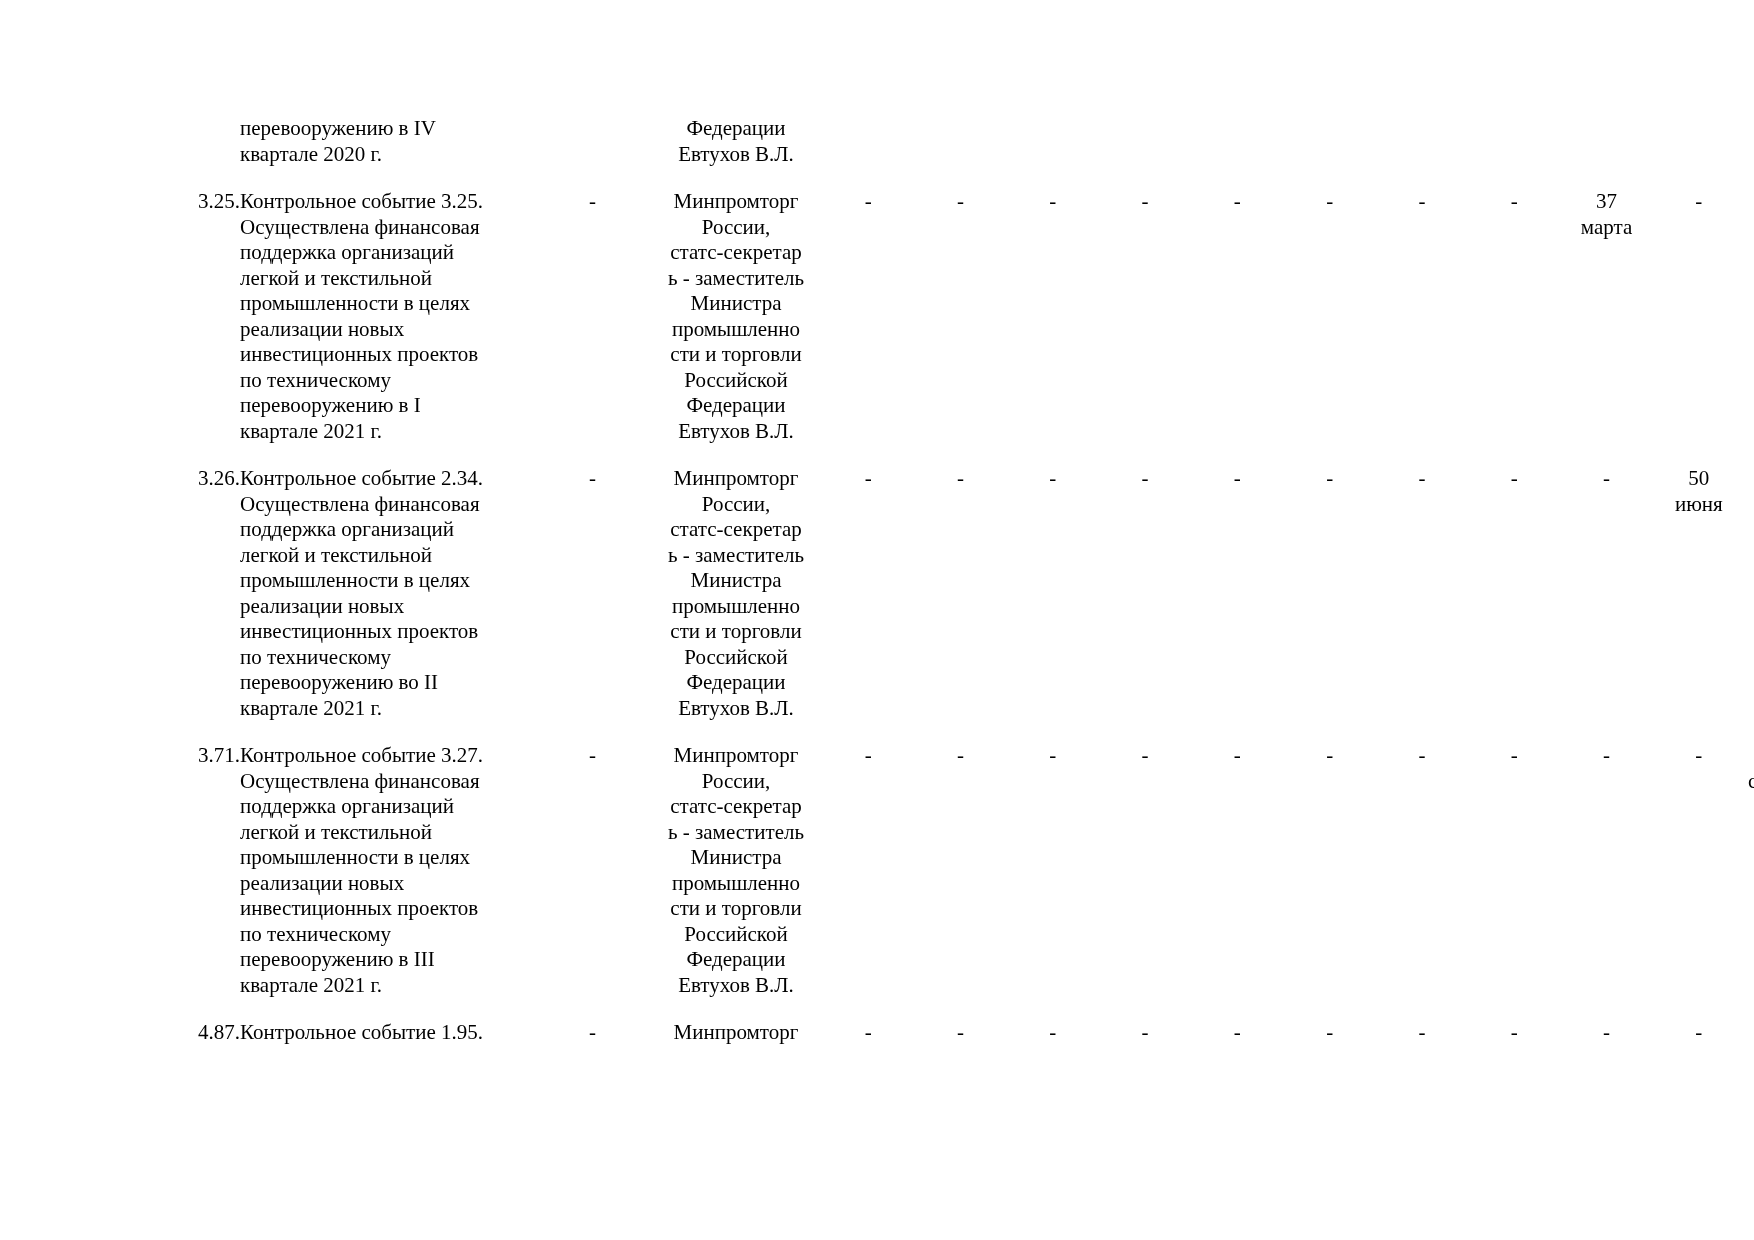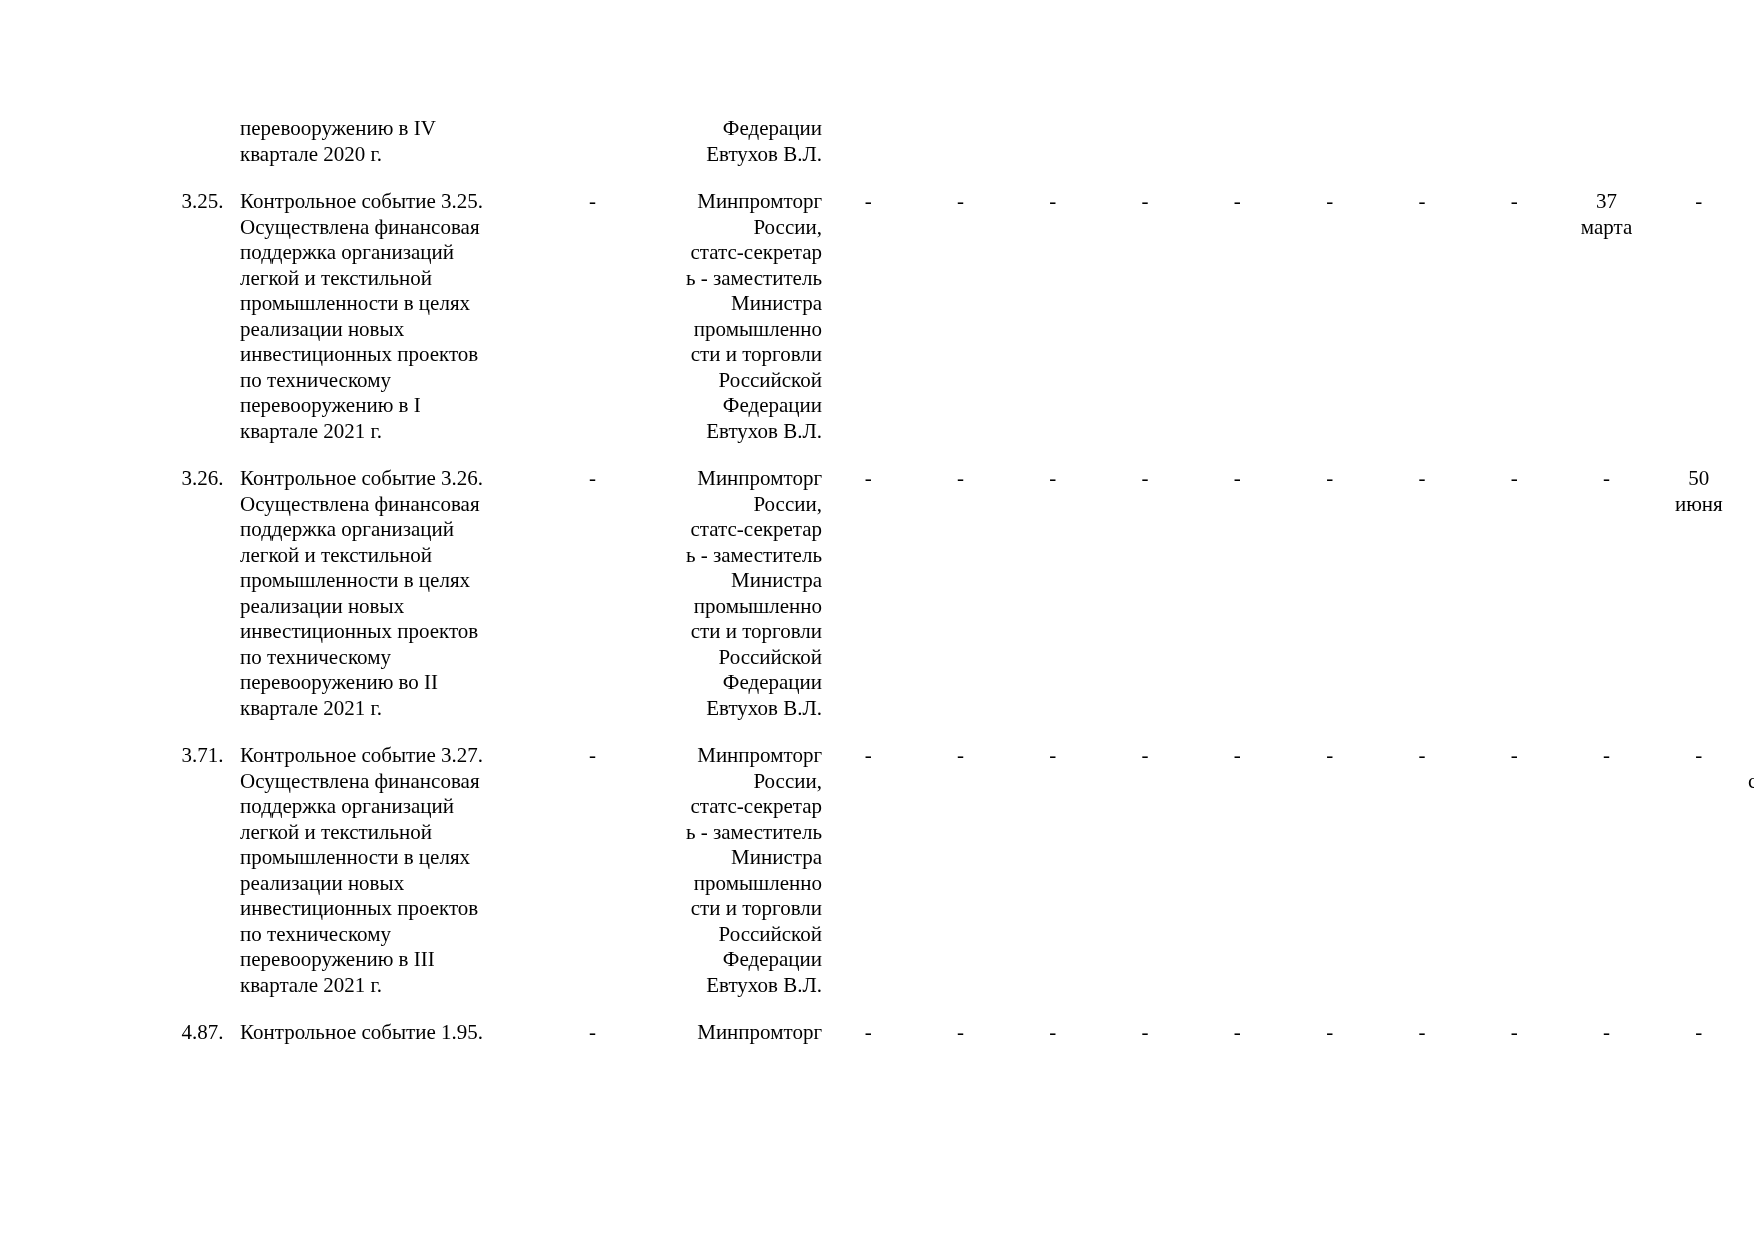--- a/index.html
+++ b/index.html
@@ -29,24 +29,24 @@
     display: grid;
     grid-template-columns: 75px 295px 115px 172px repeat(10, 92.3px) 60px;
     margin-left: 165px;
     margin-bottom: 22px;
     align-items: start;
   }
   .c {
     white-space: pre-line;
     overflow: visible;
   }
-  .num { text-align: center; }
+  .num { text-align: right; }
   .event { text-align: left; }
   .mid { text-align: center; }
-  .resp { text-align: right; }
+  .resp { text-align: center; }
   .val { text-align: center; }
   .ovf {
     text-align: left;
     padding-left: 3px;
     padding-top: 25.5px; 
   }
 </style>
 </head>
 <body>
 
@@ -104,21 +104,21 @@
     <div class="c val">-</div>
     <div class="c val">-</div>
     <div class="c val">37
 марта</div>
     <div class="c val">-</div>
     <div class="c ovf"></div>
   </div>
 
   <div class="row">
     <div class="c num">3.26.</div>
-    <div class="c event">Контрольное событие 3.26.
+    <div class="c event">Контрольное событие 2.34.
 Осуществлена финансовая
 поддержка организаций
 легкой и текстильной
 промышленности в целях
 реализации новых
 инвестиционных проектов
 по техническому
 перевооружению во II
 квартале 2021 г.</div>
     <div class="c mid">-</div>

